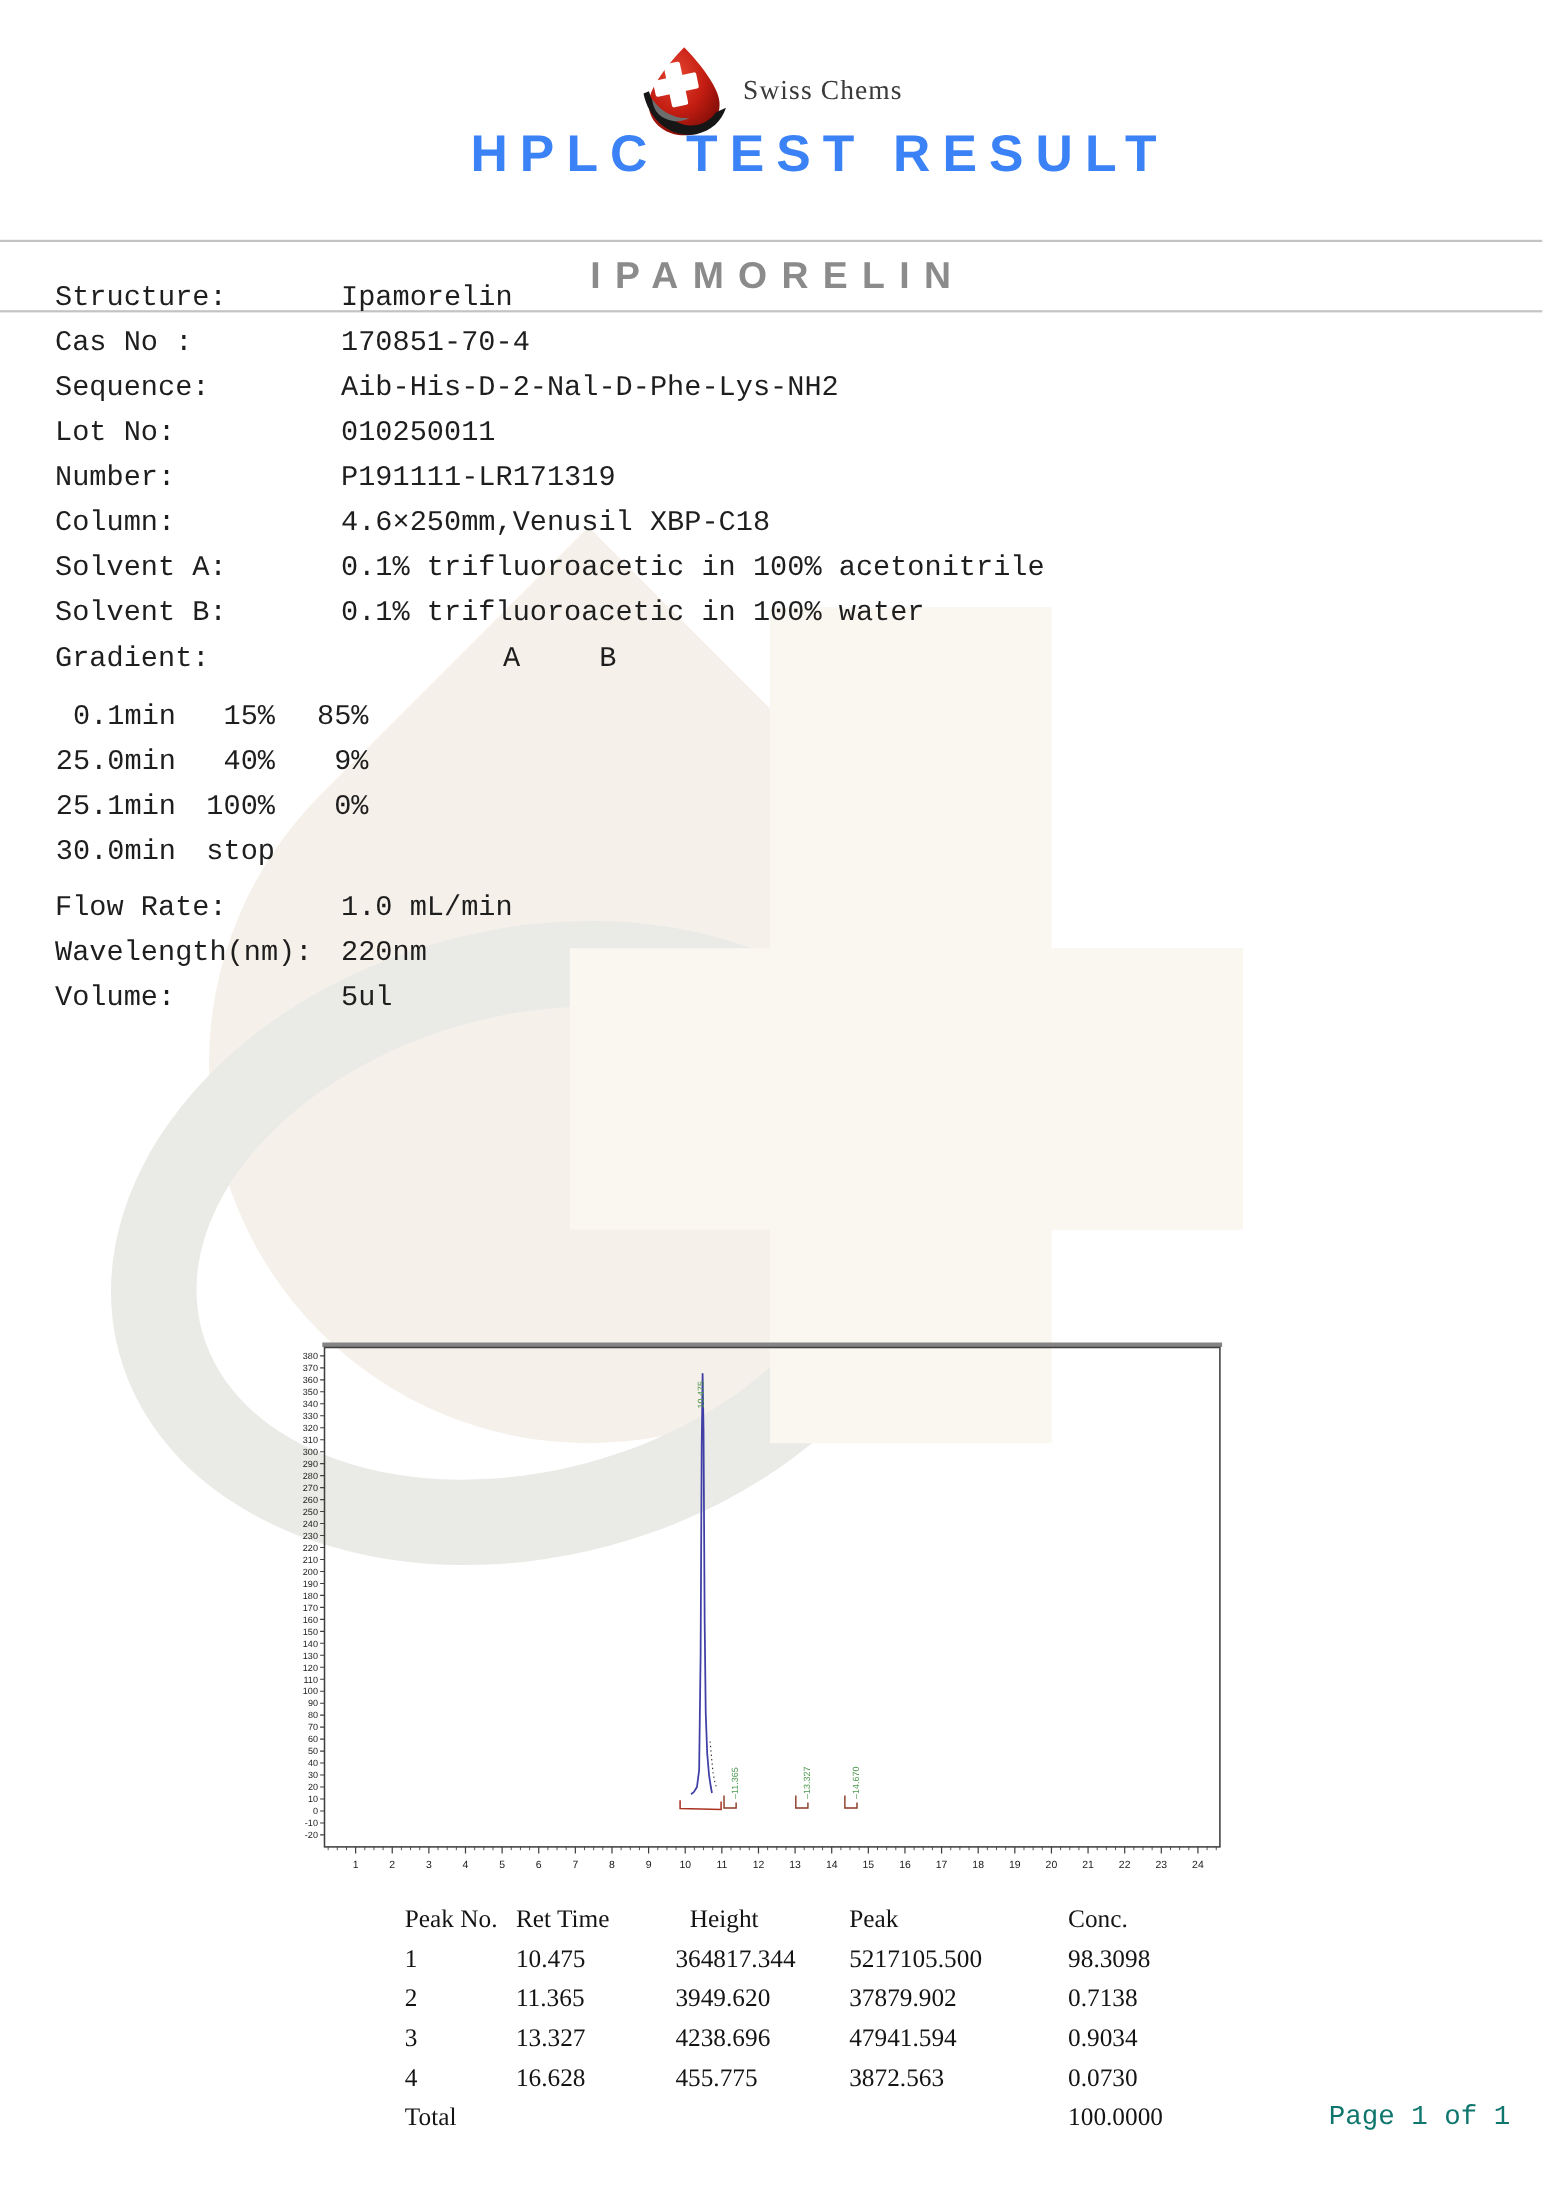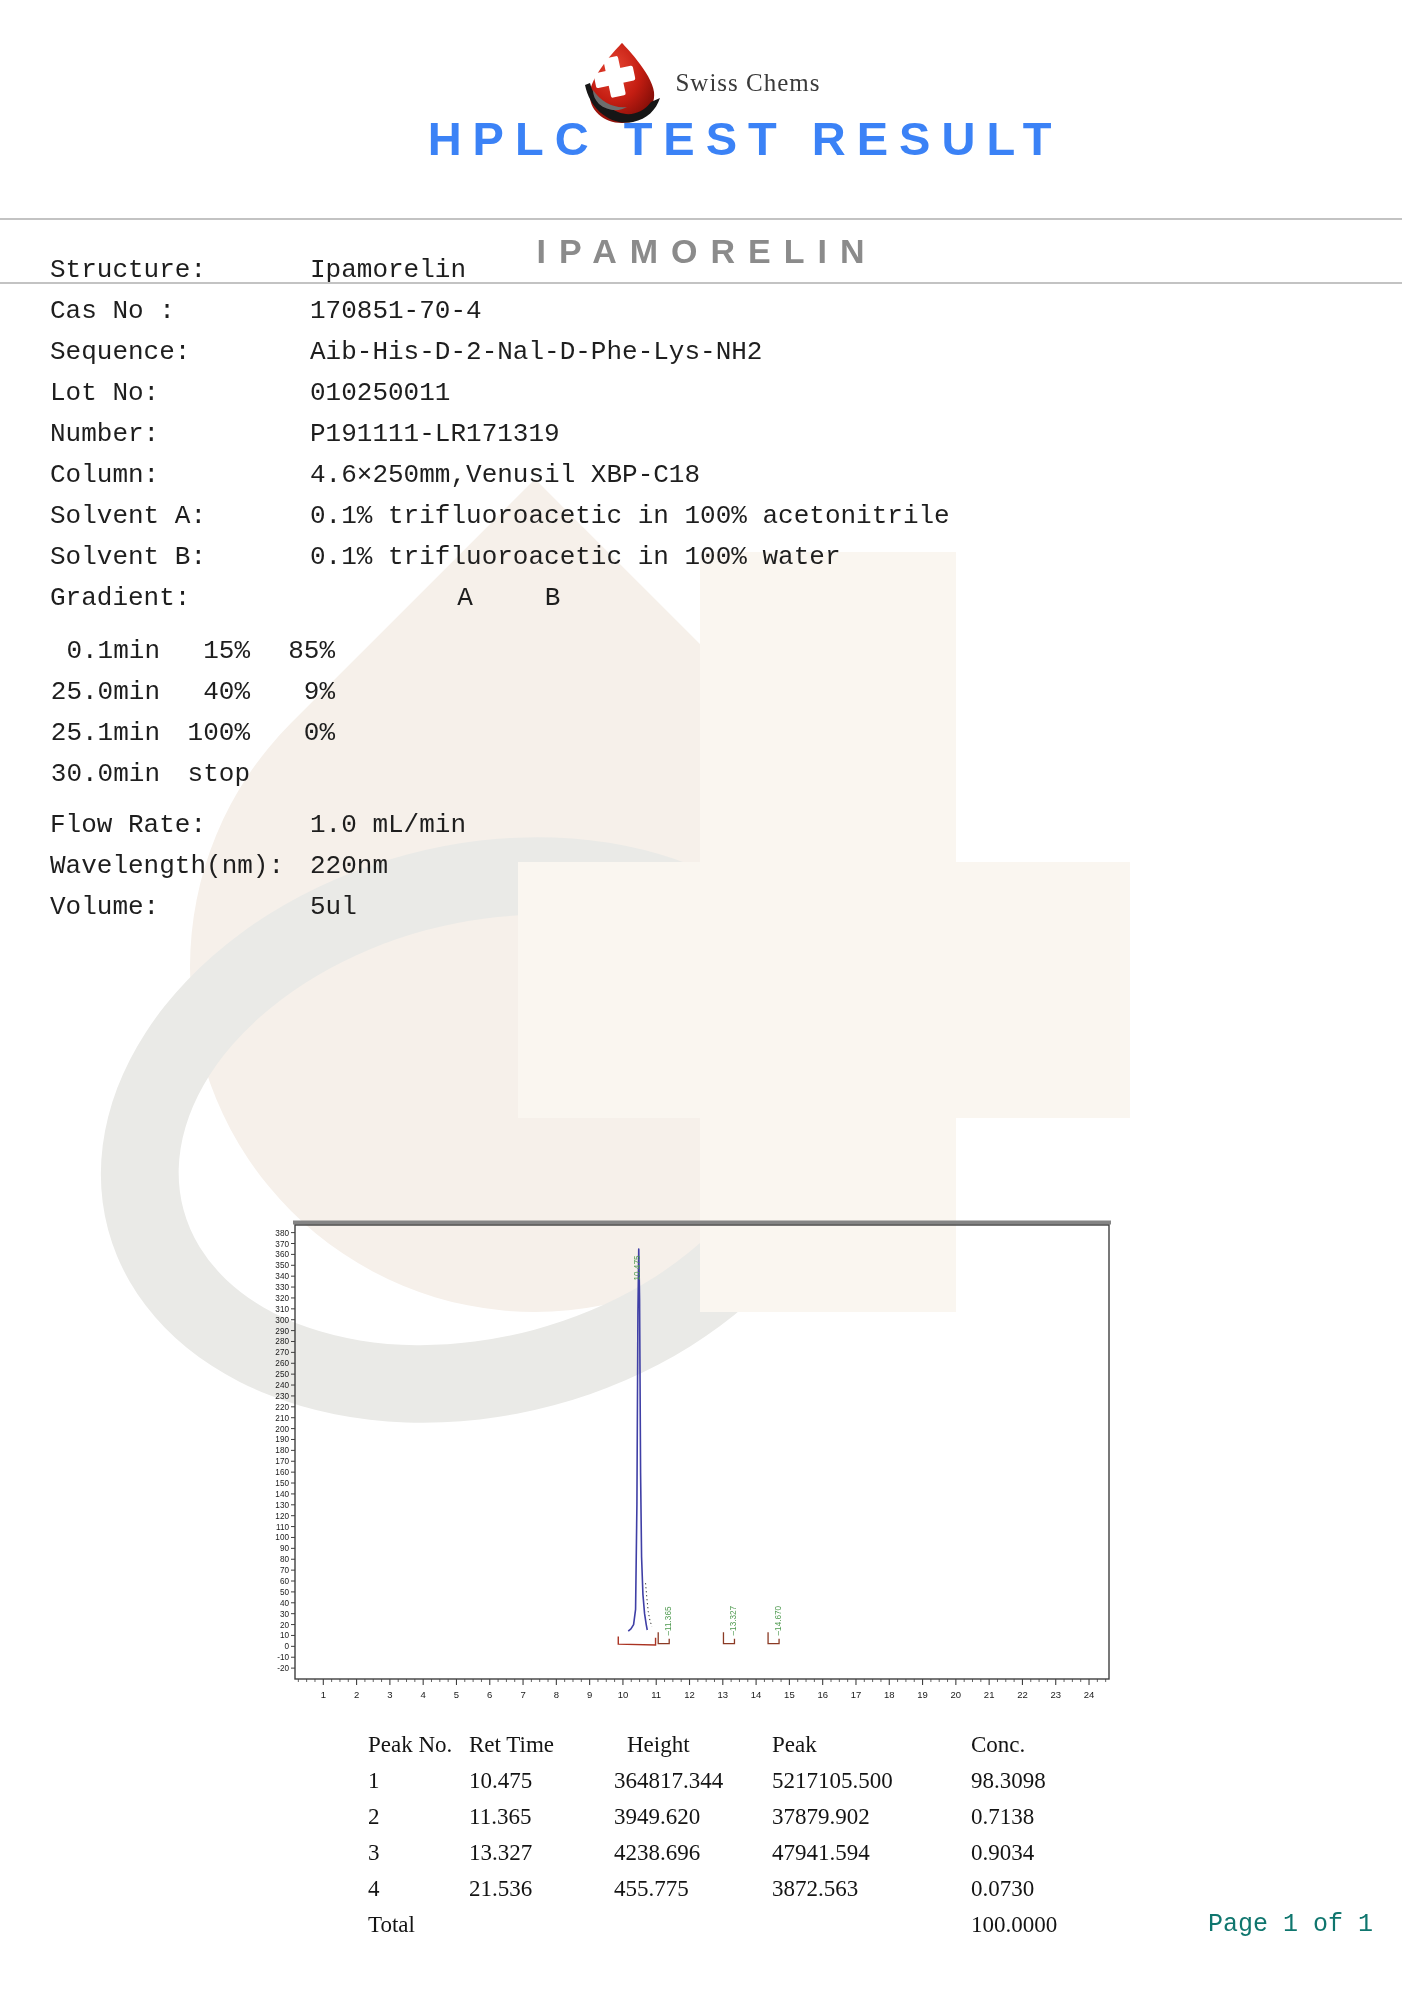--- a/index.html
+++ b/index.html
@@ -420,21 +420,21 @@
         </tr>
         <tr>
           <td class="c0">3</td>
           <td class="c1">13.327</td>
           <td class="c2">4238.696</td>
           <td class="c3">47941.594</td>
           <td class="c4">0.9034</td>
         </tr>
         <tr>
           <td class="c0">4</td>
-          <td class="c1">21.536</td>
+          <td class="c1">16.628</td>
           <td class="c2">455.775</td>
           <td class="c3">3872.563</td>
           <td class="c4">0.0730</td>
         </tr>
       </tbody>
     <tfoot>
       <tr>
         <td class="c0">Total</td>
         <td class="c1"></td>
           <td class="c2"></td>

